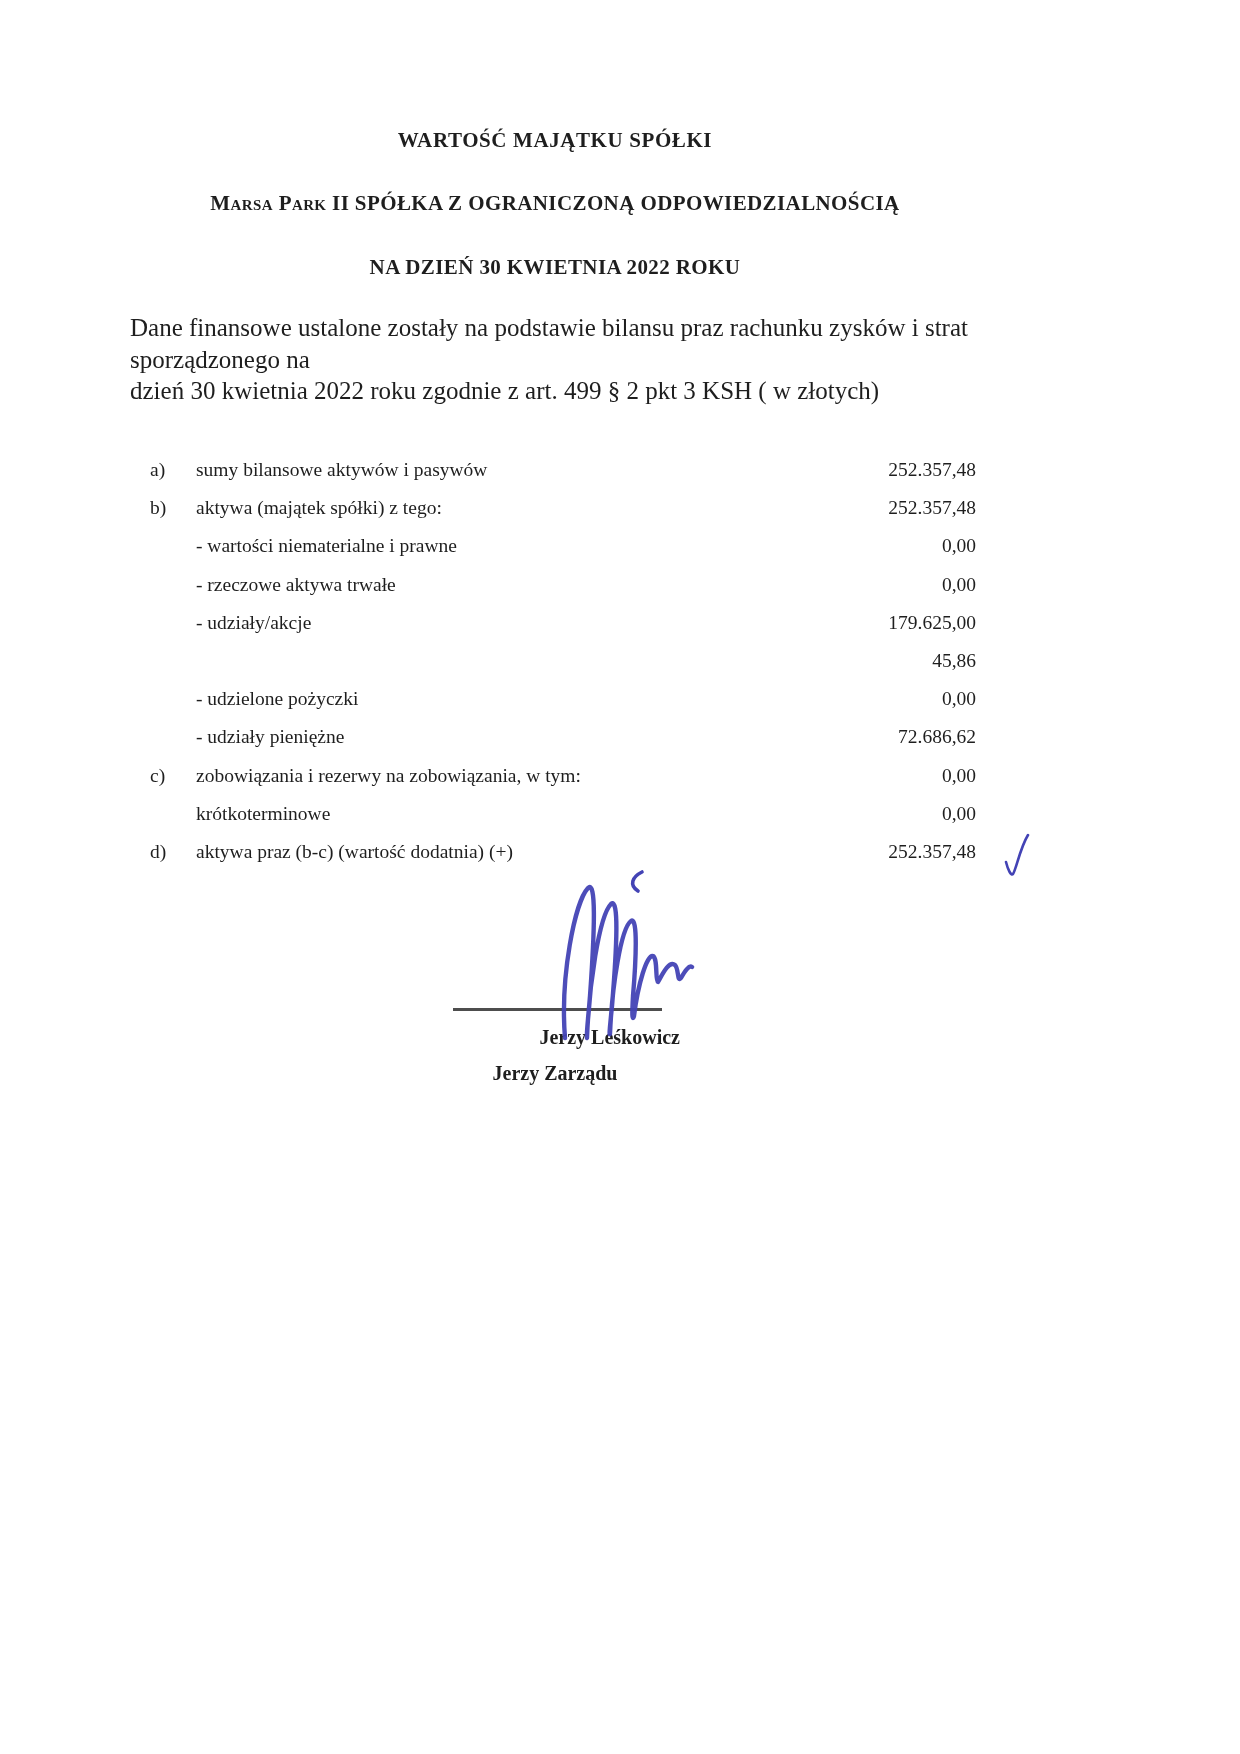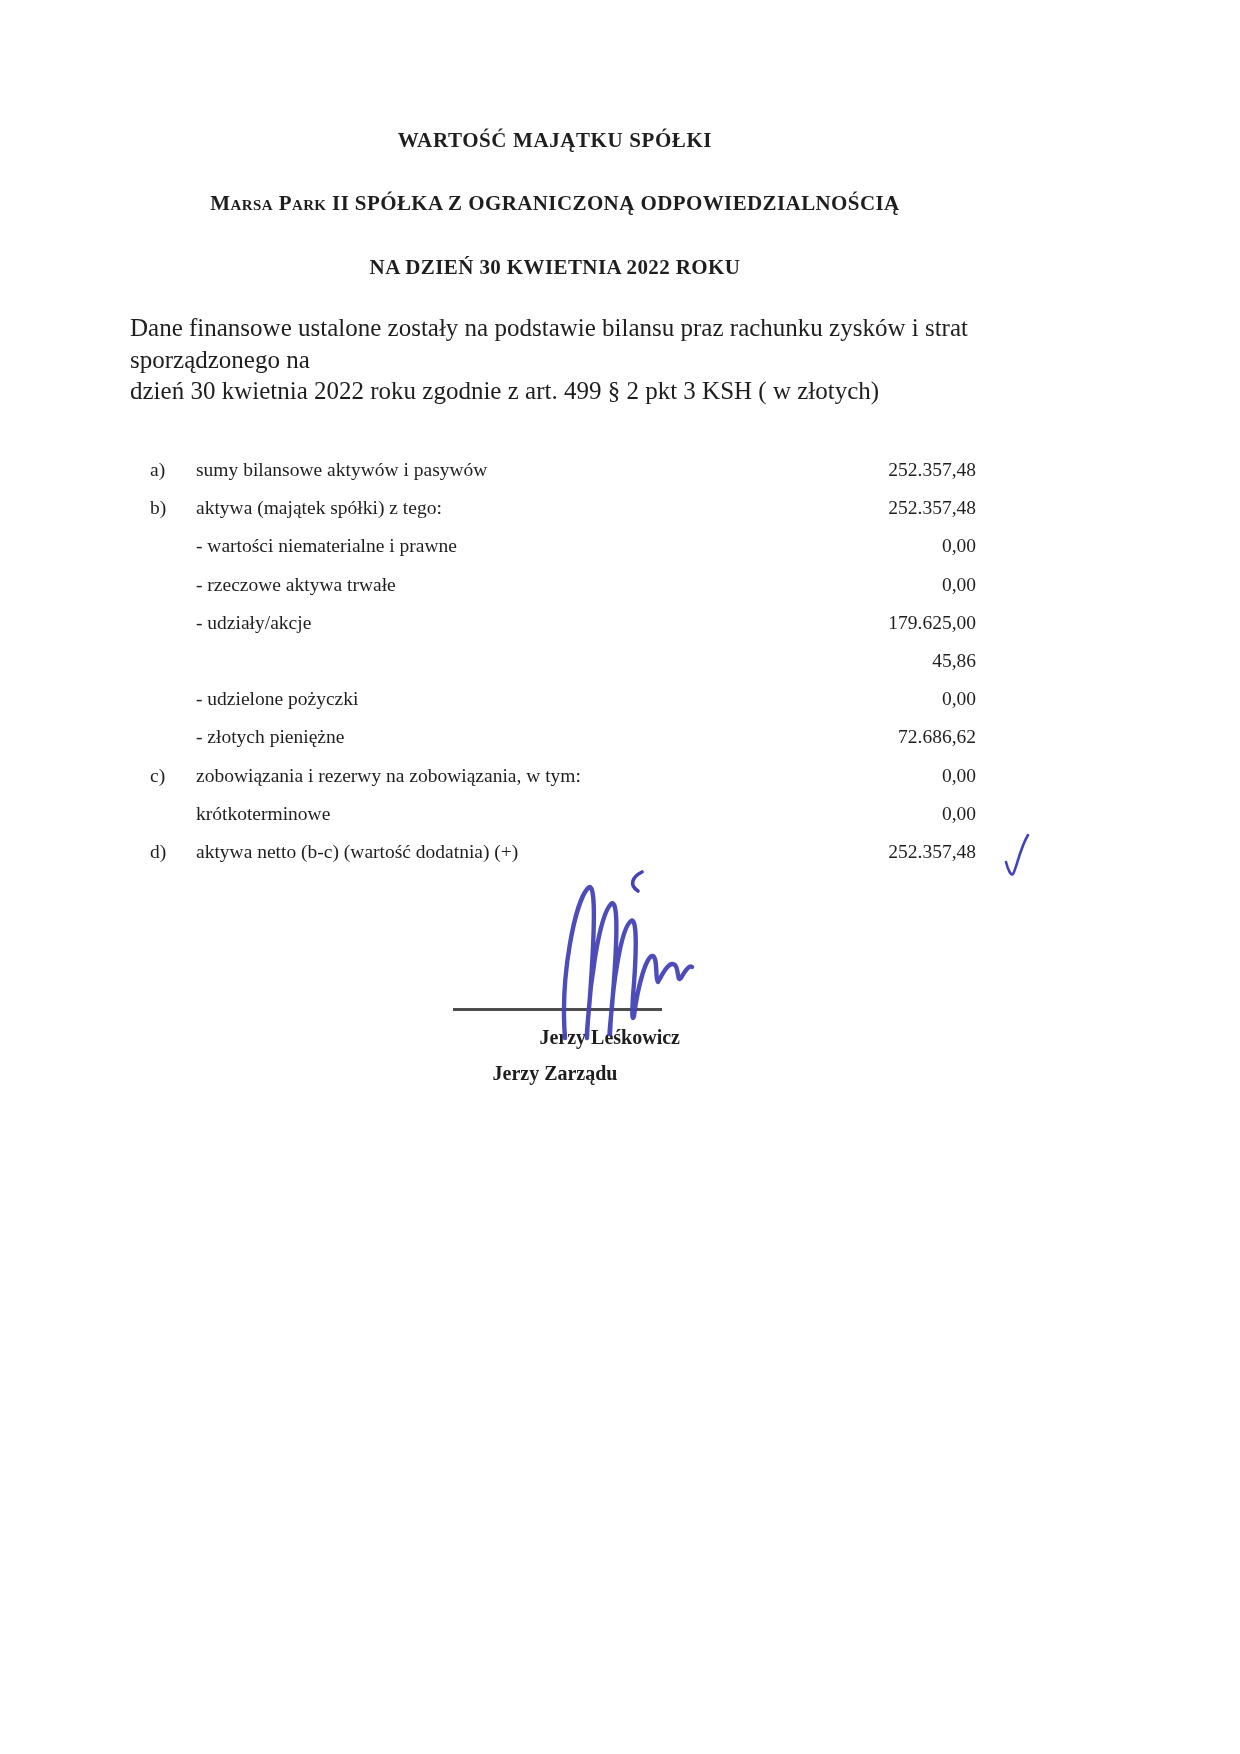--- a/index.html
+++ b/index.html
@@ -92,36 +92,36 @@
       <span class="fin-letter"></span>
       <span class="fin-value">45,86</span>
     </div>
     <div class="fin-row">
       <span class="fin-letter"></span>
       <span class="fin-label">- udzielone pożyczki</span>
       <span class="fin-value">0,00</span>
     </div>
     <div class="fin-row">
       <span class="fin-letter"></span>
-      <span class="fin-label">- złotych pieniężne</span>
+      <span class="fin-label">- udziały pieniężne</span>
       <span class="fin-value">72.686,62</span>
     </div>
     <div class="fin-row">
       <span class="fin-letter">c)</span>
       <span class="fin-label">zobowiązania i rezerwy na zobowiązania, w tym:</span>
       <span class="fin-value">0,00</span>
     </div>
     <div class="fin-row">
       <span class="fin-letter"></span>
       <span class="fin-label">krótkoterminowe</span>
       <span class="fin-value">0,00</span>
     </div>
     <div class="fin-row">
       <span class="fin-letter">d)</span>
-      <span class="fin-label">aktywa netto (b-c) (wartość dodatnia) (+)</span>
+      <span class="fin-label">aktywa praz (b-c) (wartość dodatnia) (+)</span>
       <span class="fin-value">252.357,48</span>
     </div>
   </div>
 
   <svg class="check-svg" width="34" height="54" viewBox="0 0 34 54">
     <path d="M 4,30 C 6,38 9,44 11,42 C 14,38 18,16 26,3" fill="none" stroke="#4343b5" stroke-width="2.6" stroke-linecap="round"></path>
   </svg>
 
   <svg class="signature-svg" width="175" height="178" viewBox="0 0 175 178">
     <path d="M 45,174

